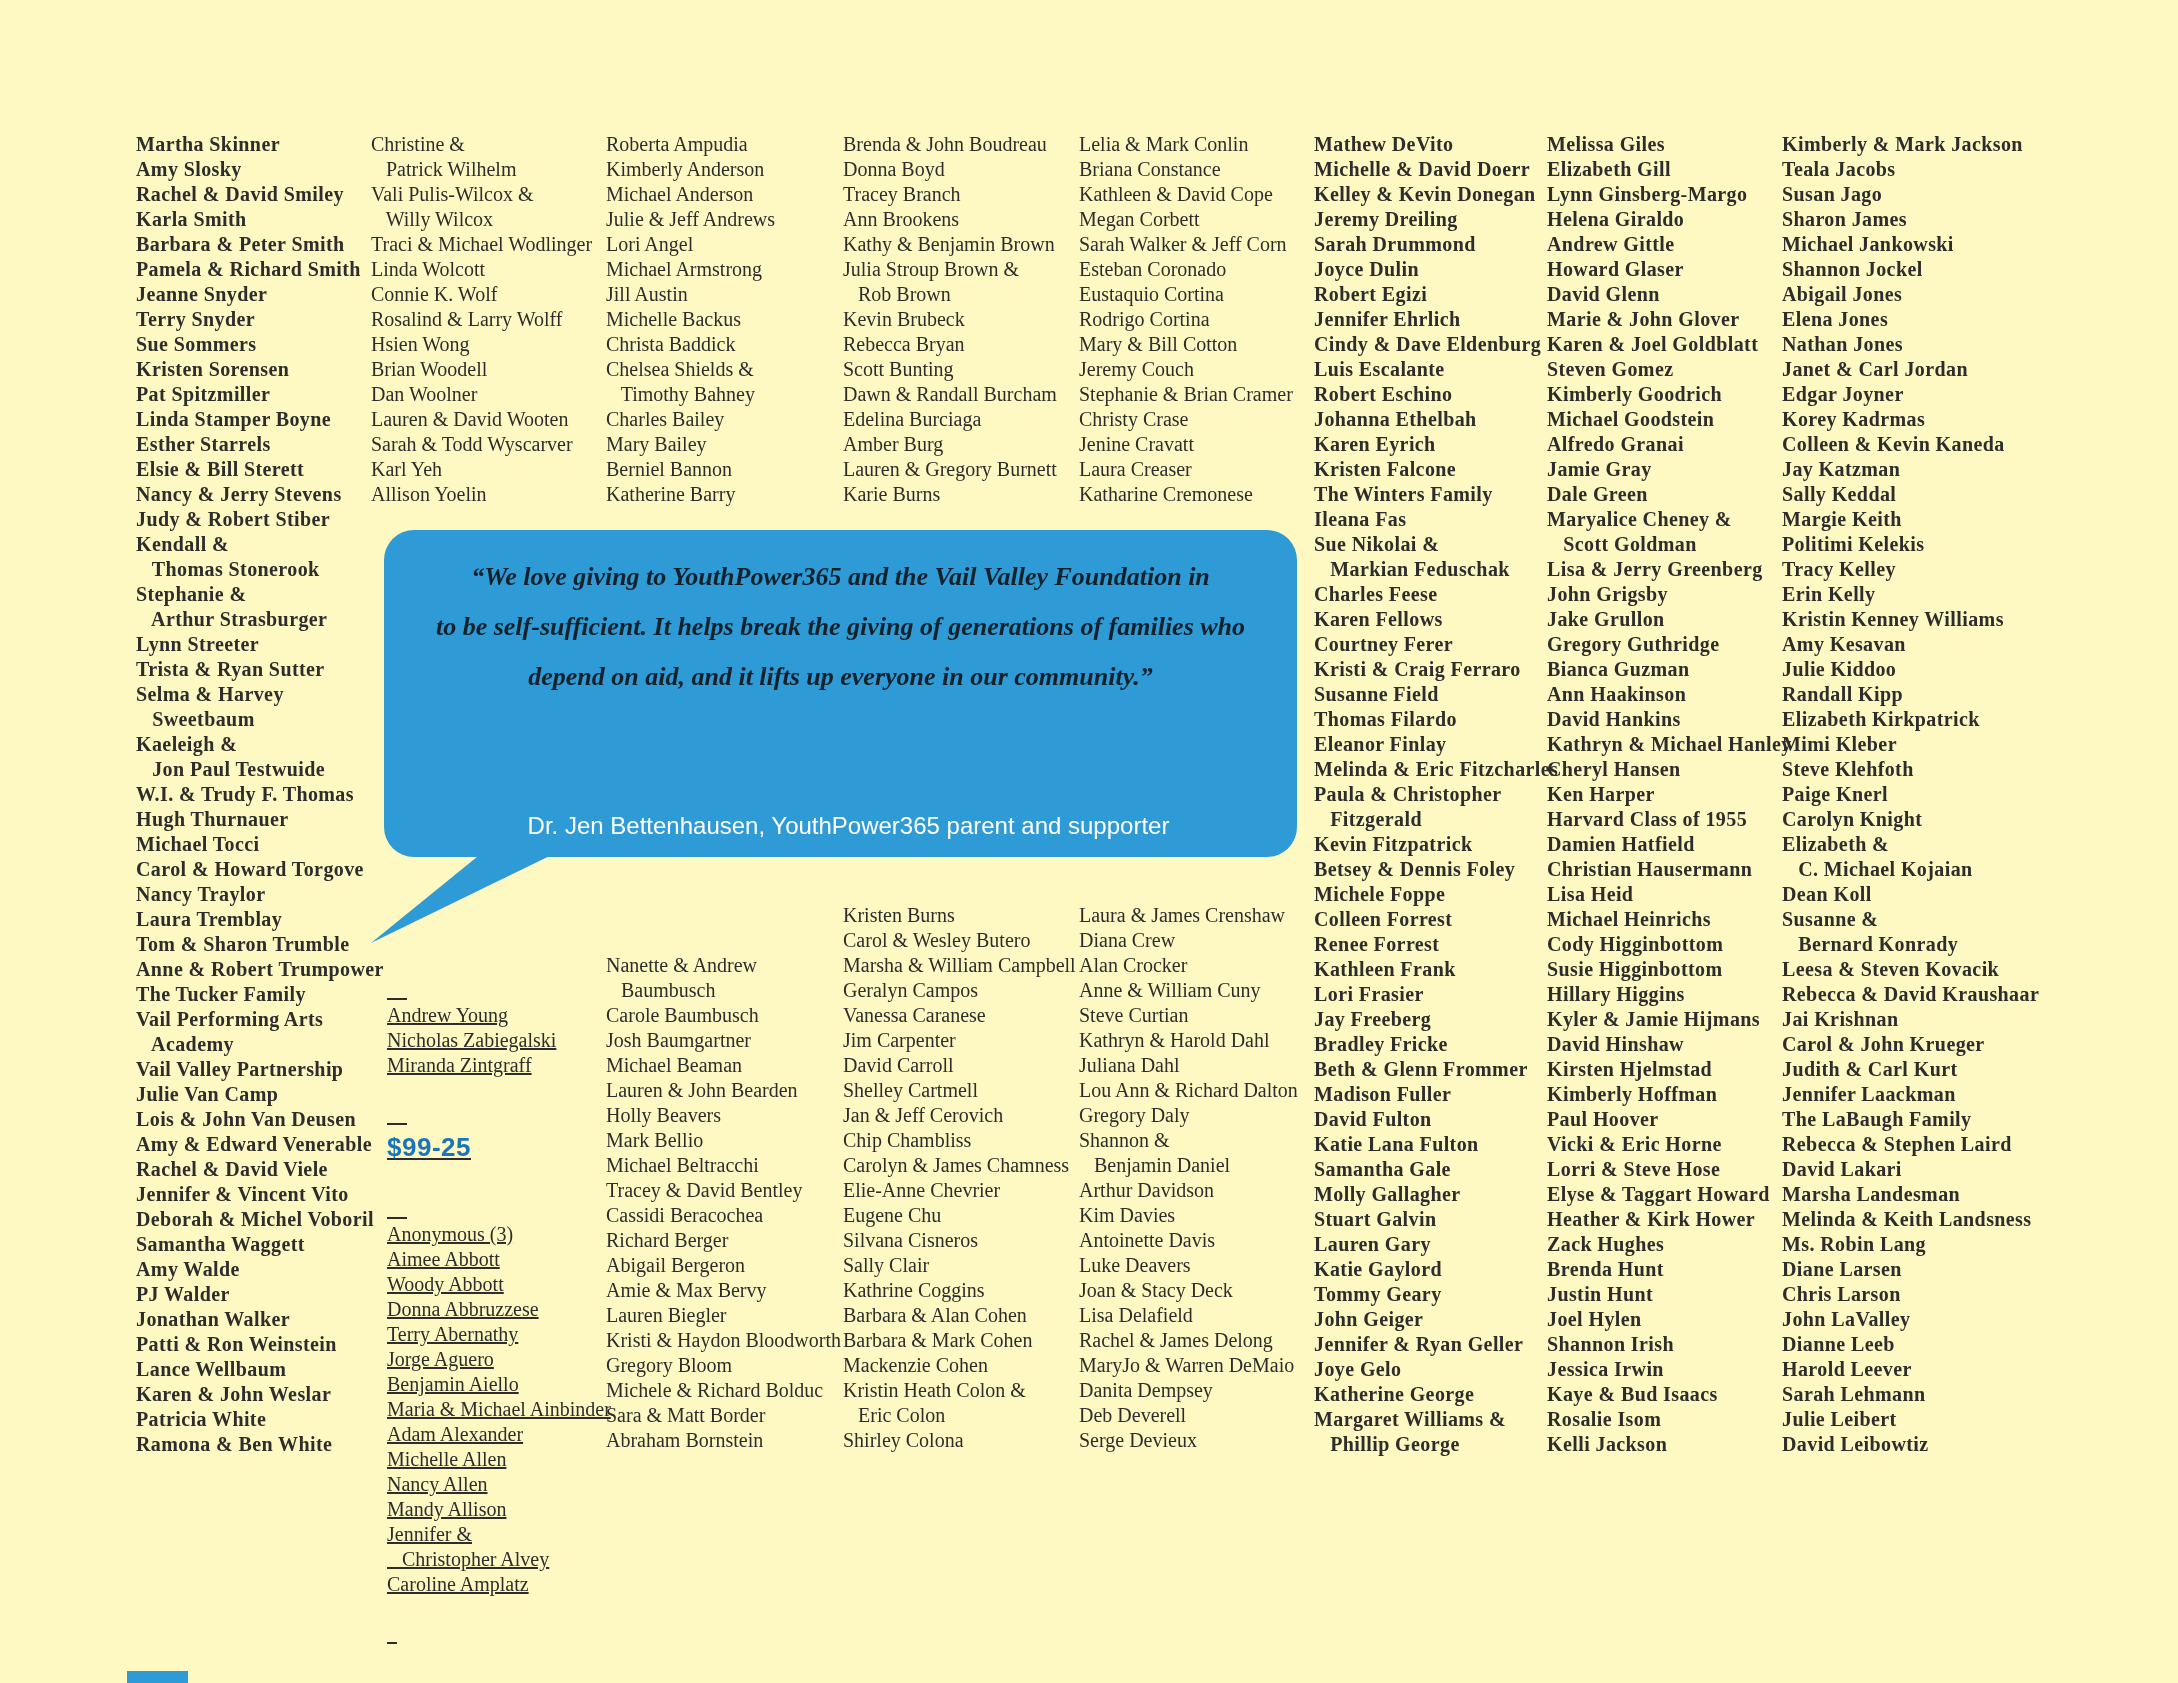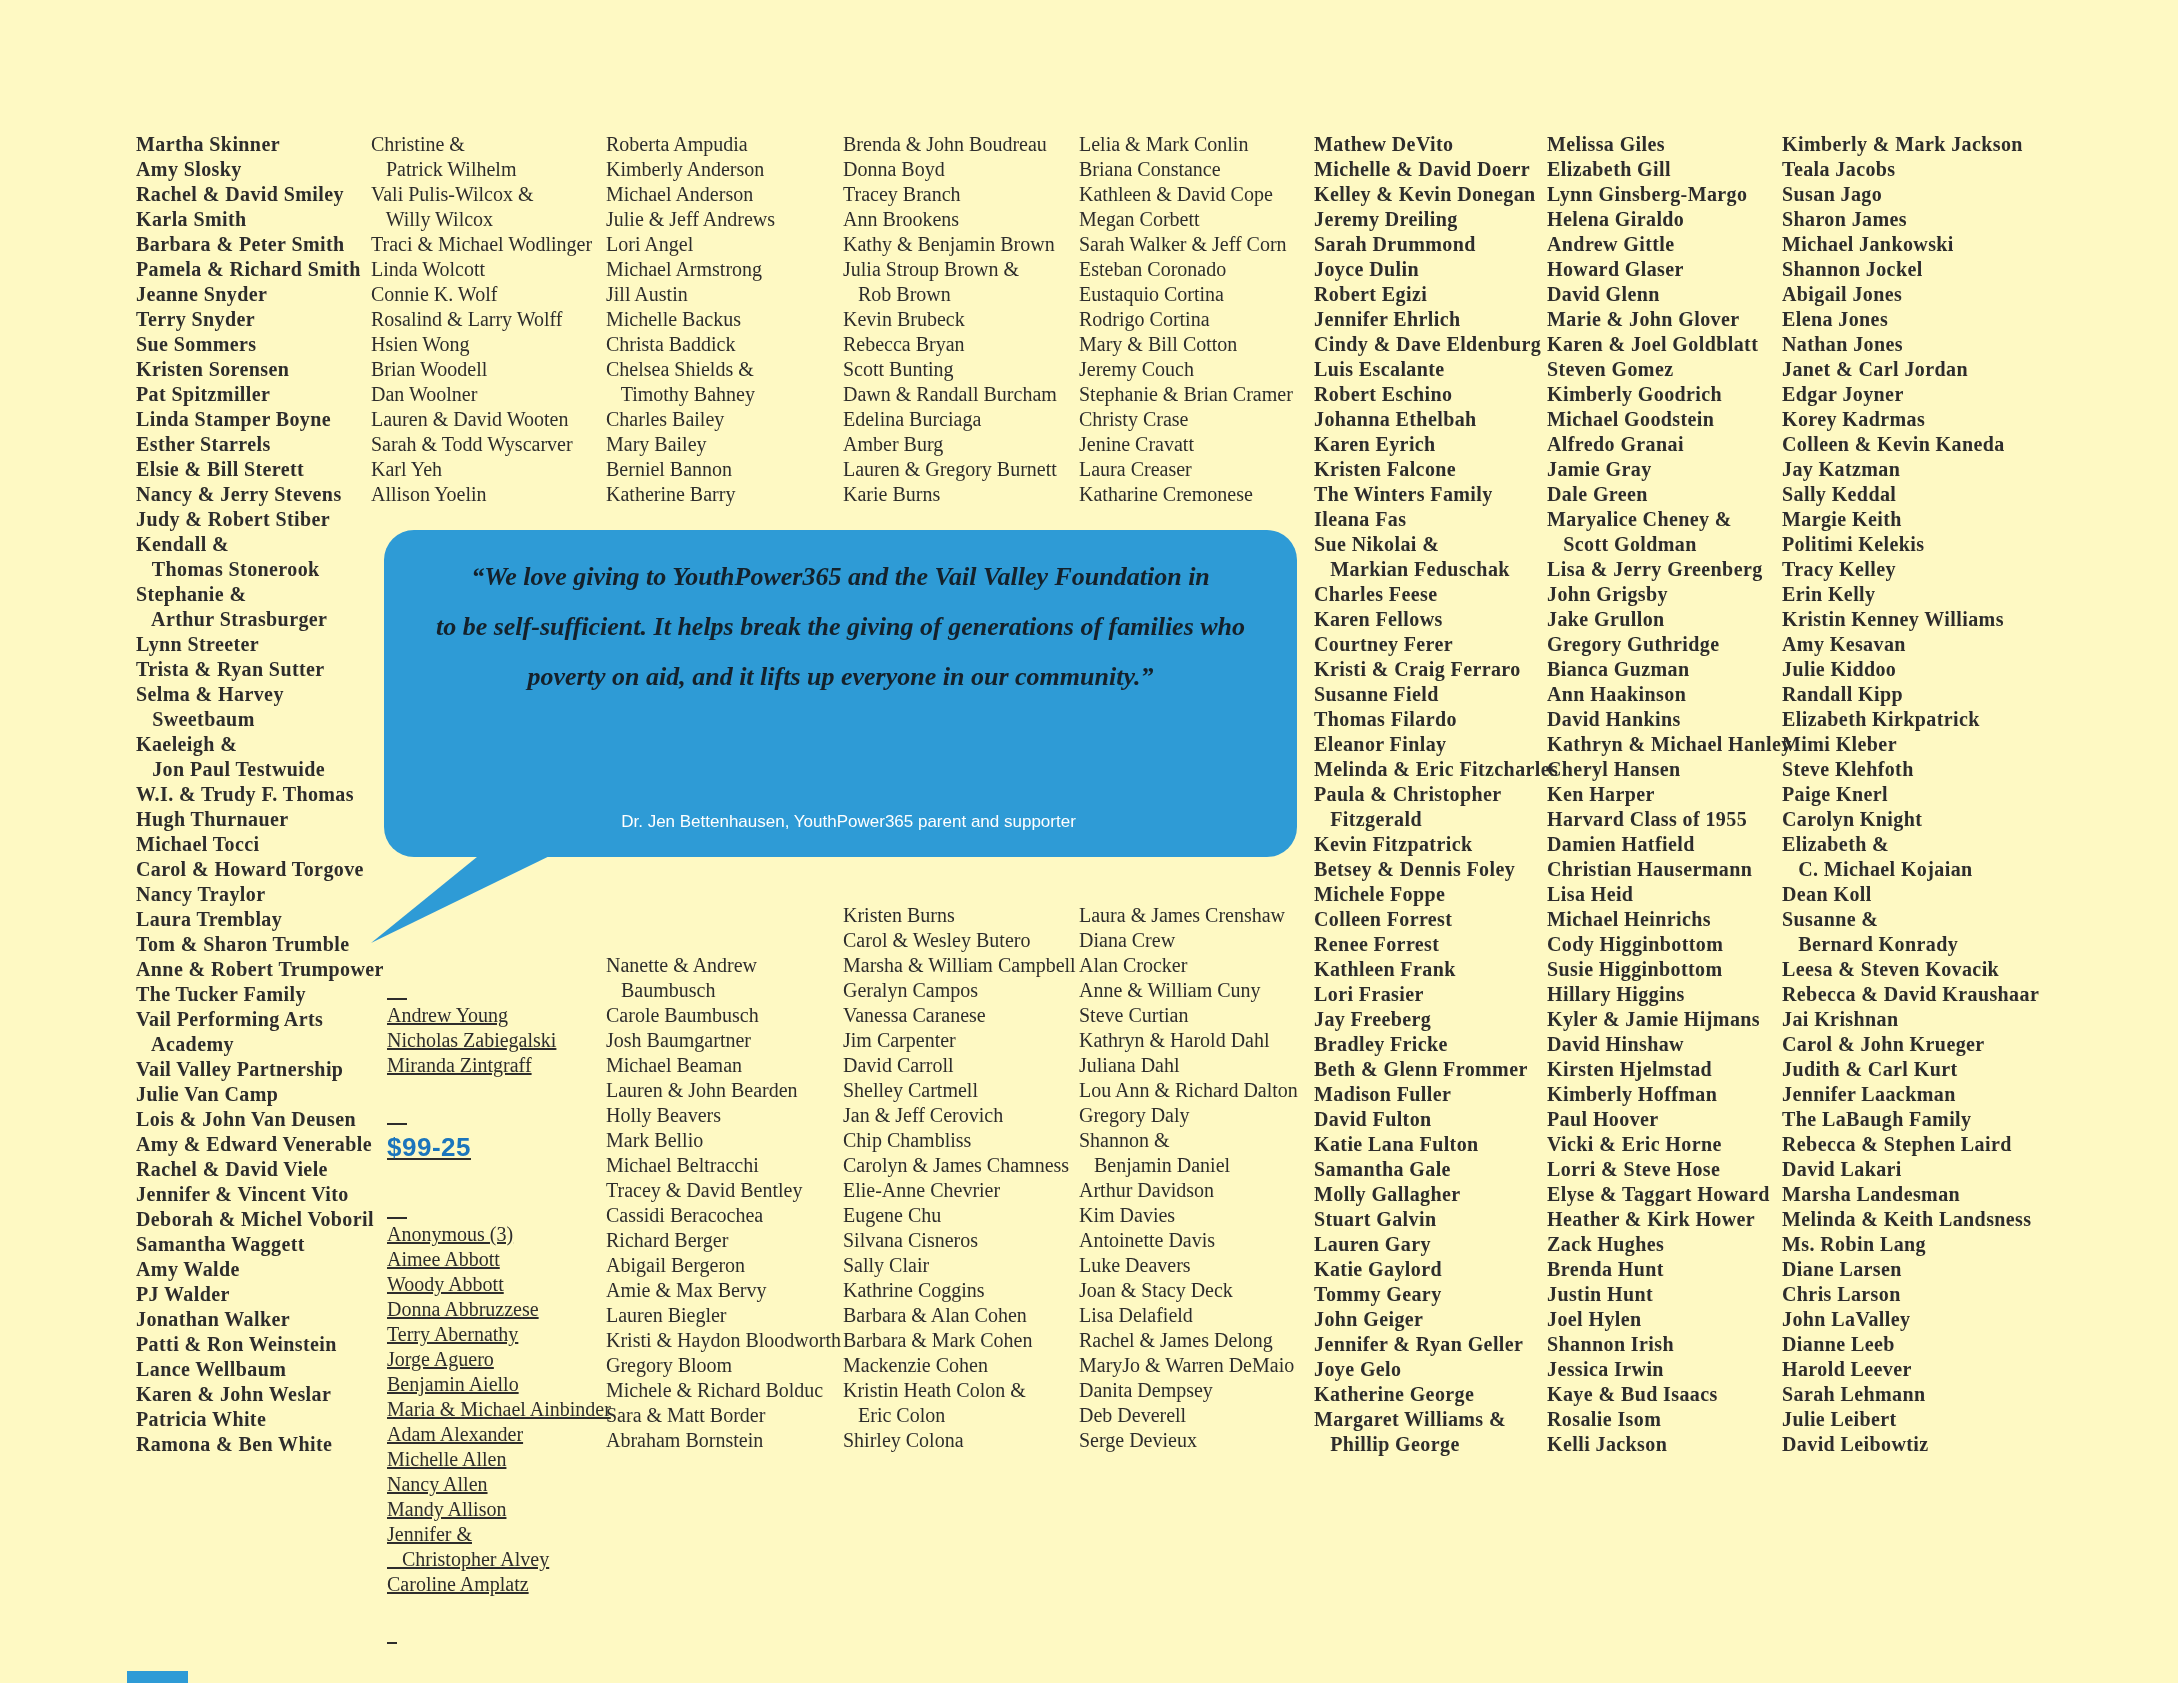--- a/index.html
+++ b/index.html
@@ -57,21 +57,21 @@
     font-size:26px;
     line-height:50px;
     color:#14212b;
   }
   .quote-attribution{
     position:absolute;
     left:36px; right:20px; top:282px;
     text-align:center;
     font-family:"Liberation Sans","DejaVu Sans",sans-serif;
     font-weight:400;
-    font-size:17px;
+    font-size:24px;
     color:#ffffff;
   }
   .corner-mark{
     position:absolute;
     left:127px; top:1671px;
     width:61px; height:12px;
     background:#2e9bd6;
   }
 </style>
 </head>
@@ -101,21 +101,21 @@
 
   <div class="donor-col heavy" style="left:1547px; top:132px;"><div>Melissa Giles</div><div>Elizabeth Gill</div><div>Lynn Ginsberg-Margo</div><div>Helena Giraldo</div><div>Andrew Gittle</div><div>Howard Glaser</div><div>David Glenn</div><div>Marie &amp; John Glover</div><div>Karen &amp; Joel Goldblatt</div><div>Steven Gomez</div><div>Kimberly Goodrich</div><div>Michael Goodstein</div><div>Alfredo Granai</div><div>Jamie Gray</div><div>Dale Green</div><div>Maryalice Cheney &amp;</div><div>   Scott Goldman</div><div>Lisa &amp; Jerry Greenberg</div><div>John Grigsby</div><div>Jake Grullon</div><div>Gregory Guthridge</div><div>Bianca Guzman</div><div>Ann Haakinson</div><div>David Hankins</div><div>Kathryn &amp; Michael Hanley</div><div>Cheryl Hansen</div><div>Ken Harper</div><div>Harvard Class of 1955</div><div>Damien Hatfield</div><div>Christian Hausermann</div><div>Lisa Heid</div><div>Michael Heinrichs</div><div>Cody Higginbottom</div><div>Susie Higginbottom</div><div>Hillary Higgins</div><div>Kyler &amp; Jamie Hijmans</div><div>David Hinshaw</div><div>Kirsten Hjelmstad</div><div>Kimberly Hoffman</div><div>Paul Hoover</div><div>Vicki &amp; Eric Horne</div><div>Lorri &amp; Steve Hose</div><div>Elyse &amp; Taggart Howard</div><div>Heather &amp; Kirk Hower</div><div>Zack Hughes</div><div>Brenda Hunt</div><div>Justin Hunt</div><div>Joel Hylen</div><div>Shannon Irish</div><div>Jessica Irwin</div><div>Kaye &amp; Bud Isaacs</div><div>Rosalie Isom</div><div>Kelli Jackson</div></div>
 
   <div class="donor-col heavy" style="left:1782px; top:132px;"><div>Kimberly &amp; Mark Jackson</div><div>Teala Jacobs</div><div>Susan Jago</div><div>Sharon James</div><div>Michael Jankowski</div><div>Shannon Jockel</div><div>Abigail Jones</div><div>Elena Jones</div><div>Nathan Jones</div><div>Janet &amp; Carl Jordan</div><div>Edgar Joyner</div><div>Korey Kadrmas</div><div>Colleen &amp; Kevin Kaneda</div><div>Jay Katzman</div><div>Sally Keddal</div><div>Margie Keith</div><div>Politimi Kelekis</div><div>Tracy Kelley</div><div>Erin Kelly</div><div>Kristin Kenney Williams</div><div>Amy Kesavan</div><div>Julie Kiddoo</div><div>Randall Kipp</div><div>Elizabeth Kirkpatrick</div><div>Mimi Kleber</div><div>Steve Klehfoth</div><div>Paige Knerl</div><div>Carolyn Knight</div><div>Elizabeth &amp;</div><div>   C. Michael Kojaian</div><div>Dean Koll</div><div>Susanne &amp;</div><div>   Bernard Konrady</div><div>Leesa &amp; Steven Kovacik</div><div>Rebecca &amp; David Kraushaar</div><div>Jai Krishnan</div><div>Carol &amp; John Krueger</div><div>Judith &amp; Carl Kurt</div><div>Jennifer Laackman</div><div>The LaBaugh Family</div><div>Rebecca &amp; Stephen Laird</div><div>David Lakari</div><div>Marsha Landesman</div><div>Melinda &amp; Keith Landsness</div><div>Ms. Robin Lang</div><div>Diane Larsen</div><div>Chris Larson</div><div>John LaValley</div><div>Dianne Leeb</div><div>Harold Leever</div><div>Sarah Lehmann</div><div>Julie Leibert</div><div>David Leibowtiz</div></div>
 
   <div class="quote-tail"></div>
   <div class="quote-bubble">
     <div class="quote-text">
         <div>“We love giving to YouthPower365 and the Vail Valley Foundation in</div>
         <div>to be self-sufficient. It helps break the giving of generations of families who</div>
-        <div>poverty on aid, and it lifts up everyone in our community.”</div>
+        <div>depend on aid, and it lifts up everyone in our community.”</div>
       </div>
     <div class="quote-attribution">Dr. Jen Bettenhausen, YouthPower365 parent and supporter</div>
   </div>
 
   <div class="corner-mark"></div>
 
 </div>
 
 
 </body></html>

